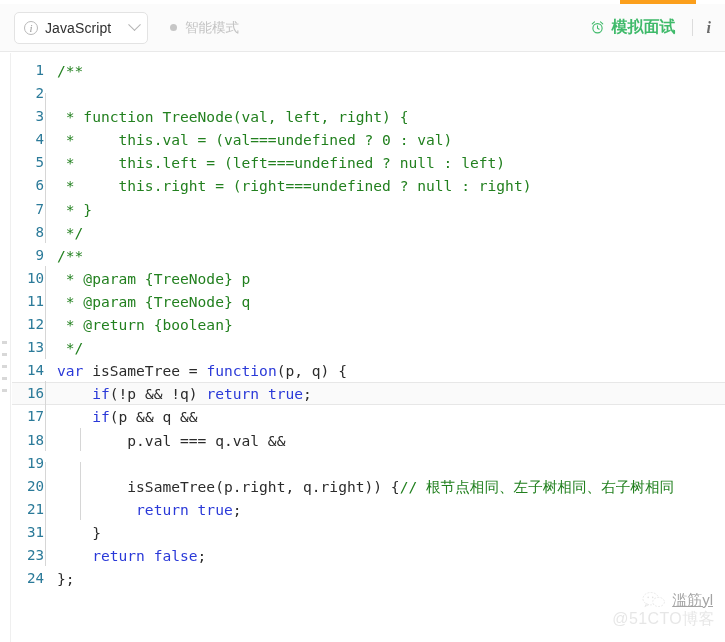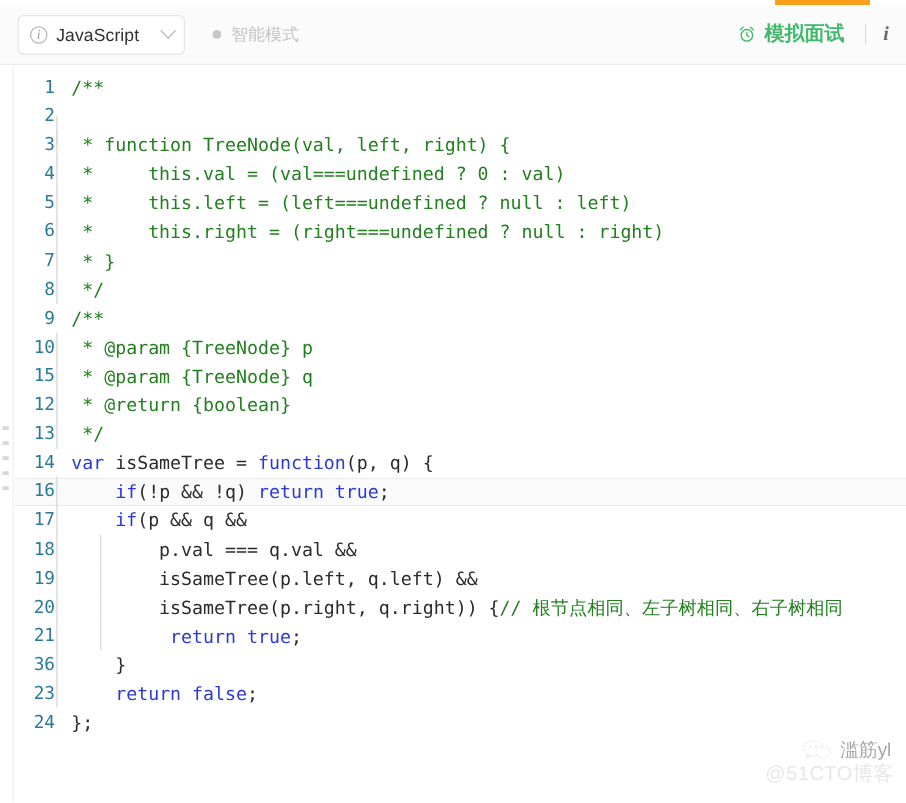--- a/index.html
+++ b/index.html
@@ -254,20 +254,21 @@
     right: 4px;
     display: flex;
     align-items: center;
   }
   .wm-chat-icon { width: 26px; height: 20px; opacity: .55; }
   .wm-name {
     margin-left: 5px;
     font-size: 15px;
     color: #4a4a4a;
     font-family: "Liberation Sans", sans-serif;
+    text-decoration: underline;
   }
   .wm-row2 {
     position: absolute;
     top: 19px;
     right: 2px;
     font-size: 16px;
     color: #cfcfcf;
     letter-spacing: .4px;
     font-family: "Liberation Sans", sans-serif;
   }
@@ -323,31 +324,31 @@
         <div class="code-line"><span class="ln">1</span><span class="code-text"><span class="cm">/**</span></span></div>
         <div class="code-line"><span class="ln">2</span><span class="code-text"><span class="guide g0"></span></span></div>
         <div class="code-line"><span class="ln">3</span><span class="code-text"><span class="guide g0"></span><span class="cm"> * function TreeNode(val, left, right) {</span></span></div>
         <div class="code-line"><span class="ln">4</span><span class="code-text"><span class="guide g0"></span><span class="cm"> *     this.val = (val===undefined ? 0 : val)</span></span></div>
         <div class="code-line"><span class="ln">5</span><span class="code-text"><span class="guide g0"></span><span class="cm"> *     this.left = (left===undefined ? null : left)</span></span></div>
         <div class="code-line"><span class="ln">6</span><span class="code-text"><span class="guide g0"></span><span class="cm"> *     this.right = (right===undefined ? null : right)</span></span></div>
         <div class="code-line"><span class="ln">7</span><span class="code-text"><span class="guide g0"></span><span class="cm"> * }</span></span></div>
         <div class="code-line"><span class="ln">8</span><span class="code-text"><span class="guide g0"></span><span class="cm"> */</span></span></div>
         <div class="code-line"><span class="ln">9</span><span class="code-text"><span class="cm">/**</span></span></div>
         <div class="code-line"><span class="ln">10</span><span class="code-text"><span class="guide g0"></span><span class="cm"> * @param {TreeNode} p</span></span></div>
-        <div class="code-line"><span class="ln">15</span><span class="code-text"><span class="guide g0"></span><span class="cm"> * @param {TreeNode} q</span></span></div>
+        <div class="code-line"><span class="ln">11</span><span class="code-text"><span class="guide g0"></span><span class="cm"> * @param {TreeNode} q</span></span></div>
         <div class="code-line"><span class="ln">12</span><span class="code-text"><span class="guide g0"></span><span class="cm"> * @return {boolean}</span></span></div>
         <div class="code-line"><span class="ln">13</span><span class="code-text"><span class="guide g0"></span><span class="cm"> */</span></span></div>
         <div class="code-line"><span class="ln">14</span><span class="code-text"><span class="kw">var</span><span class="id"> isSameTree = </span><span class="kw">function</span><span class="id">(p, q) {</span></span></div>
         <div class="code-line active"><span class="ln">16</span><span class="code-text"><span class="guide g0"></span><span class="id">    </span><span class="kw">if</span><span class="id">(!p &amp;&amp; !q) </span><span class="kw">return true</span><span class="id">;</span></span></div>
         <div class="code-line"><span class="ln">17</span><span class="code-text"><span class="guide g0"></span><span class="id">    </span><span class="kw">if</span><span class="id">(p &amp;&amp; q &amp;&amp;</span></span></div>
         <div class="code-line"><span class="ln">18</span><span class="code-text"><span class="guide g0"></span><span class="guide g1"></span><span class="id">        p.val === q.val &amp;&amp;</span></span></div>
-        <div class="code-line"><span class="ln">19</span><span class="code-text"><span class="guide g0"></span><span class="guide g1"></span><span class="id">        isSameTree(p.left, q.left) &amp;&amp;</span></span></div>
+        <div class="code-line"><span class="ln">19</span><span class="code-text"><span class="guide g0"></span><span class="guide g1"></span></span></div>
         <div class="code-line"><span class="ln">20</span><span class="code-text"><span class="guide g0"></span><span class="guide g1"></span><span class="id">        isSameTree(p.right, q.right)) {</span><span class="cm">// 根节点相同、左子树相同、右子树相同</span></span></div>
         <div class="code-line"><span class="ln">21</span><span class="code-text"><span class="guide g0"></span><span class="guide g1"></span><span class="id">         </span><span class="kw">return true</span><span class="id">;</span></span></div>
-        <div class="code-line"><span class="ln">36</span><span class="code-text"><span class="guide g0"></span><span class="id">    }</span></span></div>
+        <div class="code-line"><span class="ln">31</span><span class="code-text"><span class="guide g0"></span><span class="id">    }</span></span></div>
         <div class="code-line"><span class="ln">23</span><span class="code-text"><span class="guide g0"></span><span class="id">    </span><span class="kw">return false</span><span class="id">;</span></span></div>
         <div class="code-line"><span class="ln">24</span><span class="code-text"><span class="id">};</span></span></div>
       </div>
 
     <div class="watermark">
       <div class="wm-row1">
         <svg class="wm-chat-icon" viewBox="0 0 40 30">
           <ellipse cx="15" cy="13" rx="12" ry="9.5" fill="none" stroke="#9a9a9a" stroke-width="1.2" stroke-dasharray="3 2"></ellipse>
           <path d="M9 20 L6 25 L12 22" fill="none" stroke="#9a9a9a" stroke-width="1.2"></path>
           <ellipse cx="27" cy="18" rx="9" ry="7" fill="#ffffff" stroke="#9a9a9a" stroke-width="1.2" stroke-dasharray="3 2"></ellipse>

